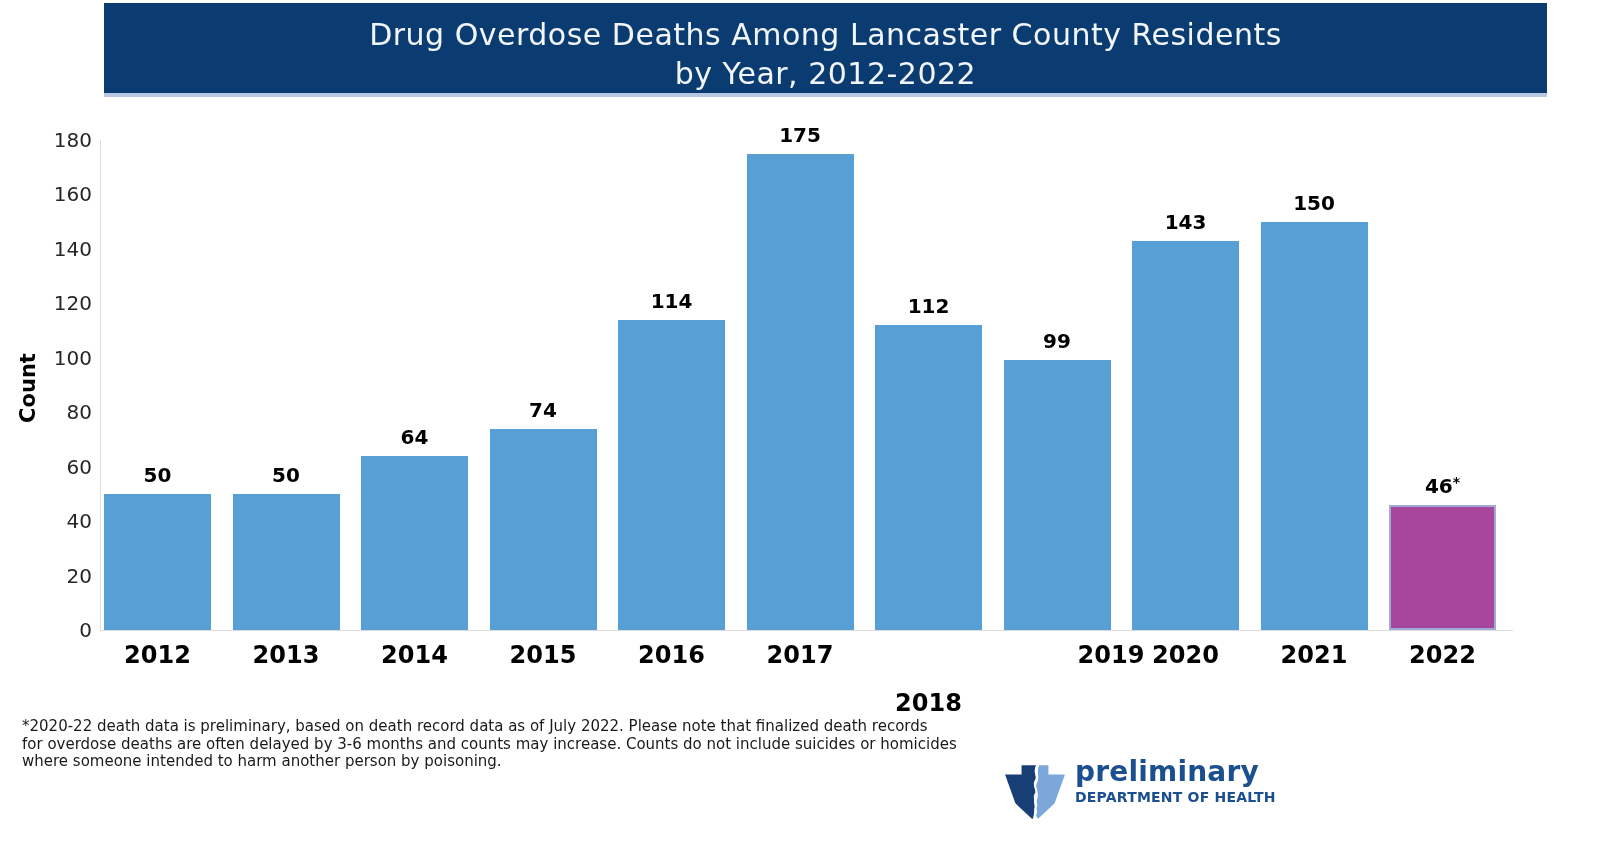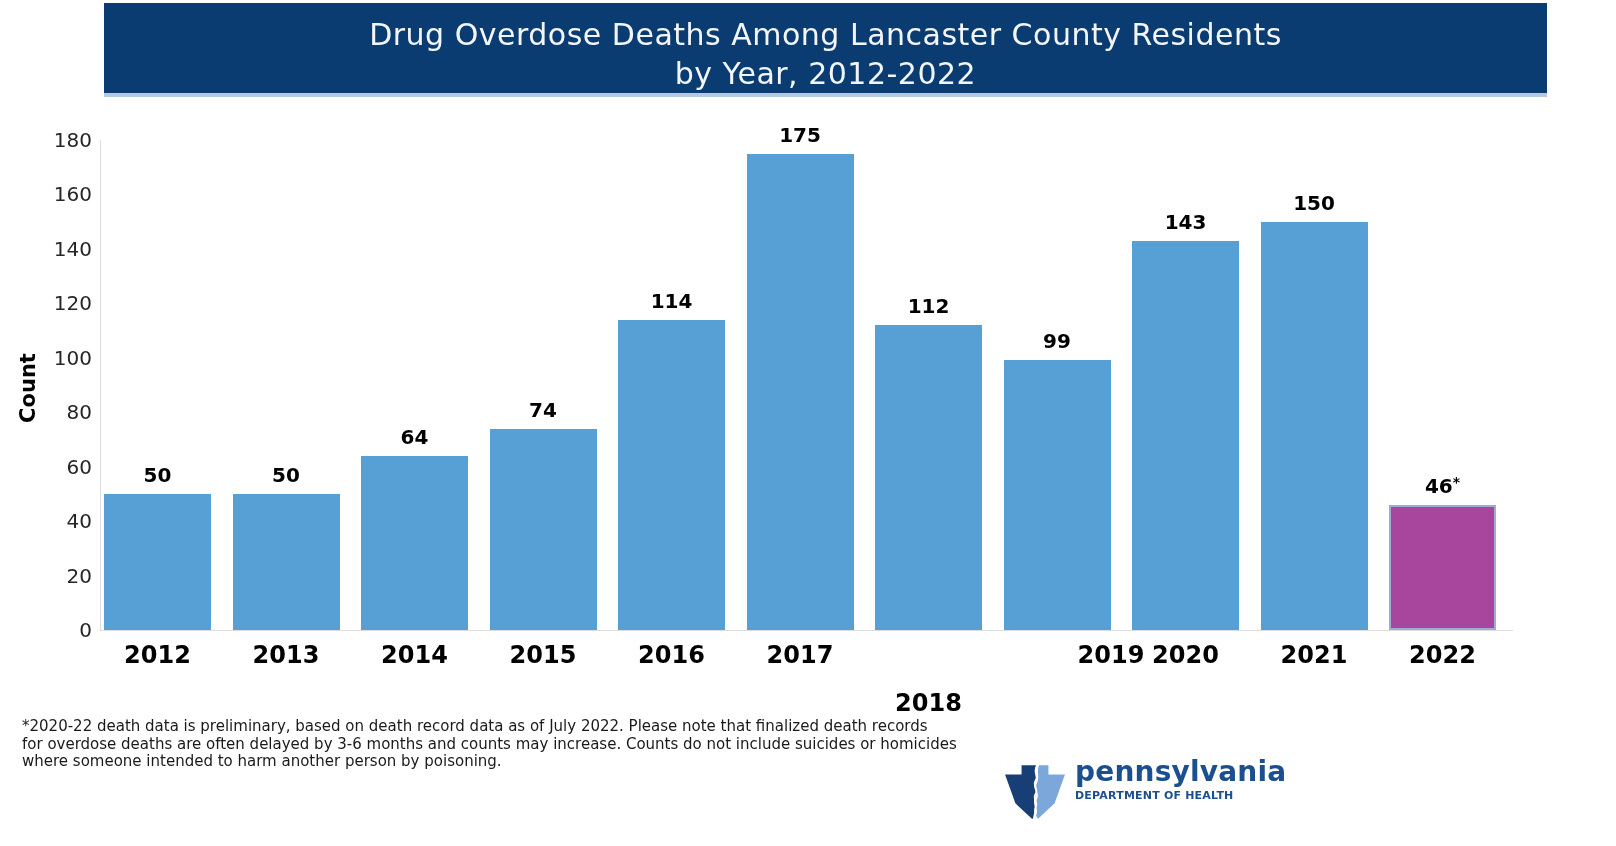--- a/index.html
+++ b/index.html
@@ -73,21 +73,21 @@
   .logo{
     position:absolute;left:1004px;top:756px;
     display:flex;align-items:flex-start;
   }
   .logo svg{display:block;margin-top:6px;}
   .logo-text{margin-left:9px;}
   .logo-name{
     font-size:28px;font-weight:bold;color:#1B4F8F;line-height:32px;letter-spacing:0.2px;
   }
   .logo-dept{
-    font-size:11px;font-weight:600;color:#1B4F8F;letter-spacing:0.2px;margin-top:1px;
+    font-size:14px;font-weight:600;color:#1B4F8F;letter-spacing:0.2px;margin-top:1px;
   }
   .logo-office{
     font-size:11.5px;font-weight:600;color:#2060A8;letter-spacing:0.2px;margin-top:2px;
   }
 </style>
 </head>
 <body>
 
 <div class="stage">
 
@@ -154,18 +154,18 @@
   <div class="logo">
     <svg width="62" height="60" viewBox="0 0 60 58" aria-hidden="true">
 
       <path d="M1,12 L17,12 L17,3 L31,3 C28,9 33,13 30,19 C27,25 33,28 30,34 C27,40 32,44 29,50 L28,55 L27,55 L11,40 Z" fill="#173F75"></path>
 
       <path d="M34,3 L43,3 L43,12 L59,12 L49,40 L33,55 L31,52 C34,46 29,42 32,36 C35,30 29,26 32,20 C35,14 31,9 34,3 Z" fill="#7BA7DB"></path>
 
       <path d="M31.5,5 C28,10 34,13 30.5,18 C27,23 34,26 30.5,31 C27,36 34,39 30.5,44 C28.5,47 31,50 30,52" fill="none" stroke="#ffffff" stroke-width="1.6" stroke-linecap="round"></path>
     </svg>
     <div class="logo-text">
-      <div class="logo-name">pennsylvania</div>
+      <div class="logo-name">preliminary</div>
       <div class="logo-dept">DEPARTMENT OF HEALTH</div>
     </div>
   </div>
 
 </div>
 
 </body></html>

